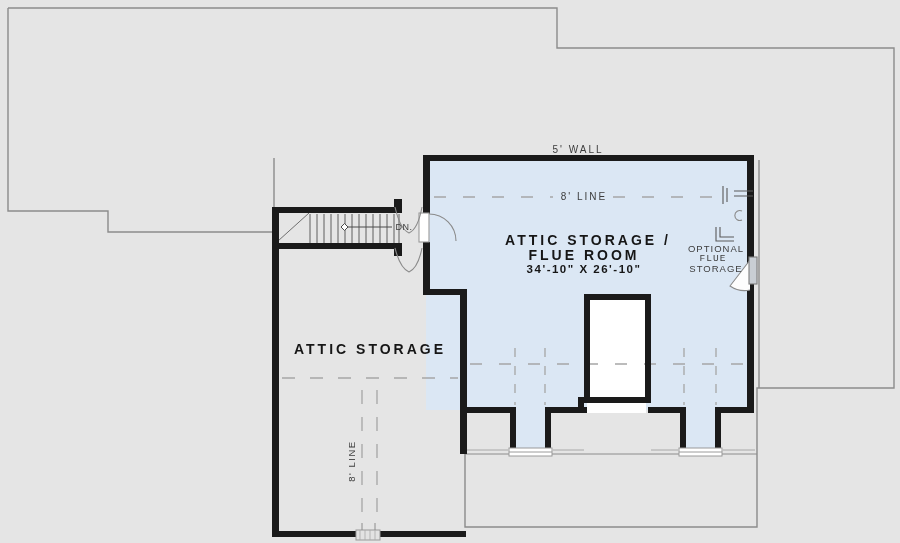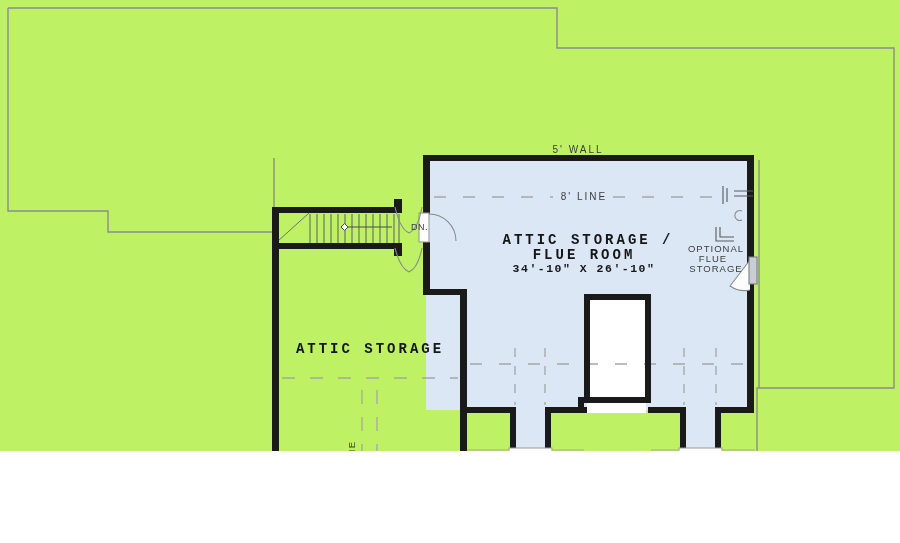--- a/index.html
+++ b/index.html
@@ -1,26 +1,26 @@
 <!DOCTYPE html>
 <html><head>
 <meta charset="utf-8">
 <style>
   html,body{margin:0;padding:0;background:#ffffff;}
-  #stage{position:relative;width:900px;height:451px;background:#bef264;overflow:hidden;
+  #stage{position:relative;width:900px;height:543px;background:#e5e5e5;overflow:hidden;
          font-family:"Liberation Sans",sans-serif;}
   #stage svg{position:absolute;left:0;top:0;}
   .lbl{position:absolute;transform:translate(-50%,-50%);white-space:nowrap;
        font-family:"Liberation Sans",sans-serif;color:#3d3d3d;letter-spacing:2px;
        font-size:10px;line-height:10px;}
   .lbl.small{font-size:9.5px;letter-spacing:1px;}
-  .lbl.tiny{font-size:9px;letter-spacing:0.5px;padding-left:31px;}
+  .lbl.tiny{font-size:9px;letter-spacing:0.5px;}
   .lbl.center{text-align:left;}
   .lbl.vert{transform:translate(-50%,-50%) rotate(-90deg);}
-  .serif{font-family:Liberation Mono, monospace;font-weight:bold;
+  .serif{font-family:Liberation Sans, sans-serif;font-weight:bold;
          color:#161616;letter-spacing:3px;font-size:14px;line-height:14px;}
   .serif.dims{font-size:11.5px;letter-spacing:1.5px;}
 </style>
 </head>
 <body>
 
 <div id="stage">
 
   <svg width="900" height="543" viewBox="0 0 900 543">
 
@@ -134,17 +134,17 @@
 
   <div class="lbl serif" style="left:588px;top:240px;">ATTIC STORAGE /</div>
   <div class="lbl serif" style="left:584px;top:255px;">FLUE ROOM</div>
   <div class="lbl serif dims" style="left:584px;top:269px;">34'-10" X 26'-10"</div>
 
   <div class="lbl serif" style="left:370px;top:349px;">ATTIC STORAGE</div>
 
   <div class="lbl tiny" style="left:404px;top:227px;">DN.</div>
 
   <div class="lbl small center" style="left:716px;top:249px;">OPTIONAL</div>
-  <div class="lbl small center" style="left:713px;top:259px;">FLUE</div>
+  <div class="lbl small center" style="left:713px;top:259px;font-family:Liberation Mono, monospace;">FLUE</div>
   <div class="lbl small center" style="left:716px;top:269px;">STORAGE</div>
 
   <div class="lbl vert small" style="left:352px;top:461px;letter-spacing:1.5px;">8' LINE</div>
 </div>
 
 </body></html>

